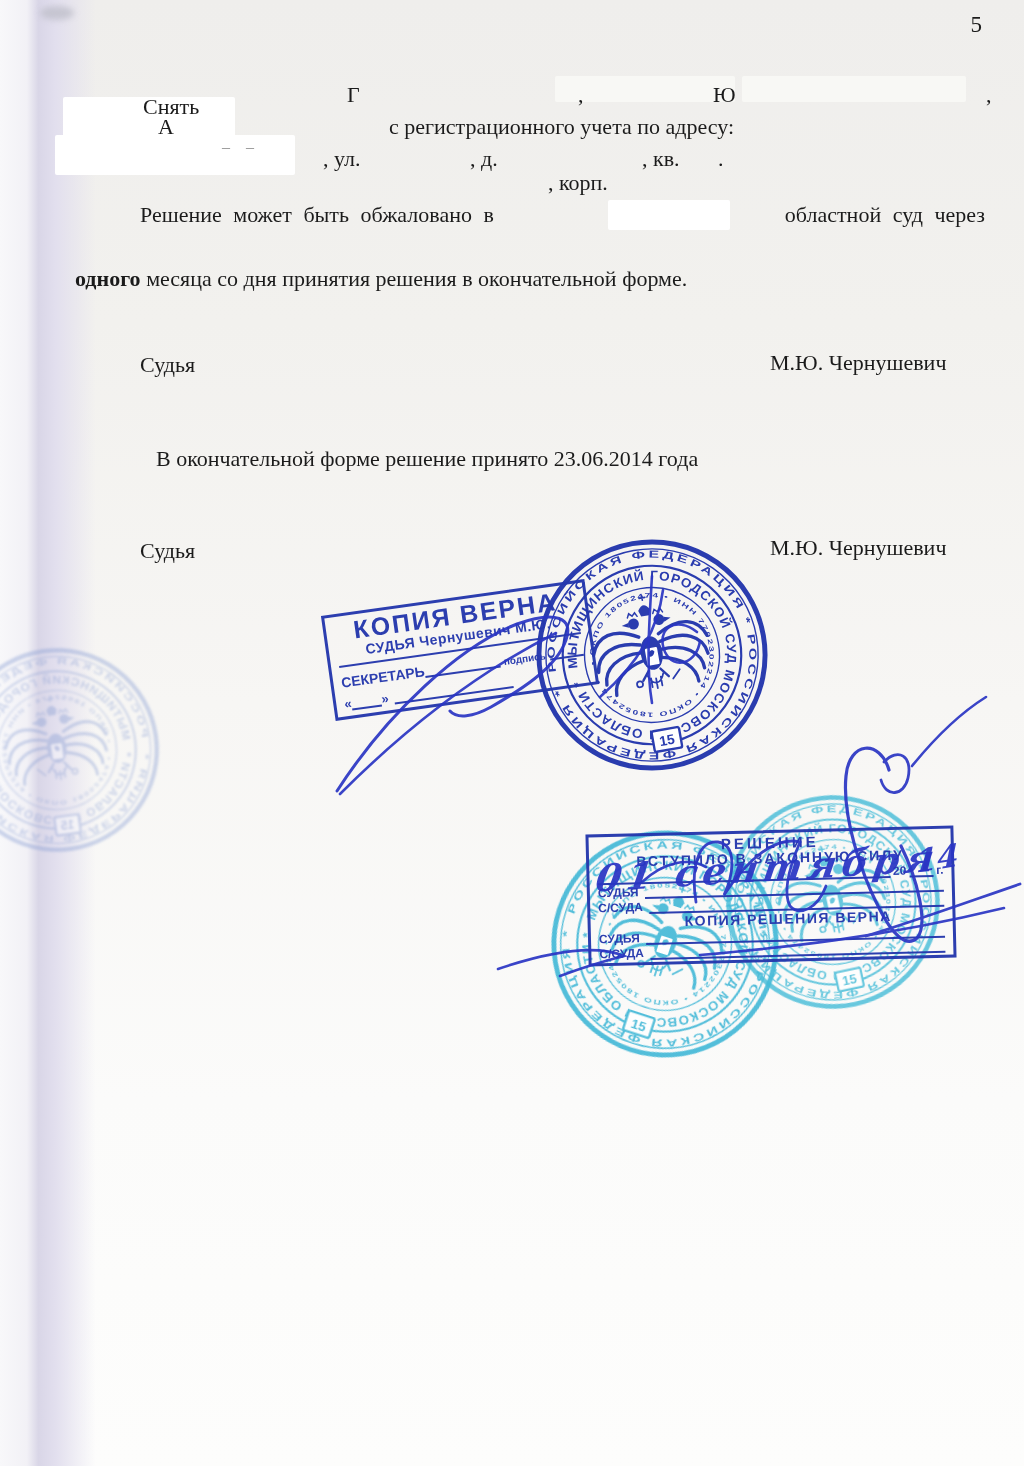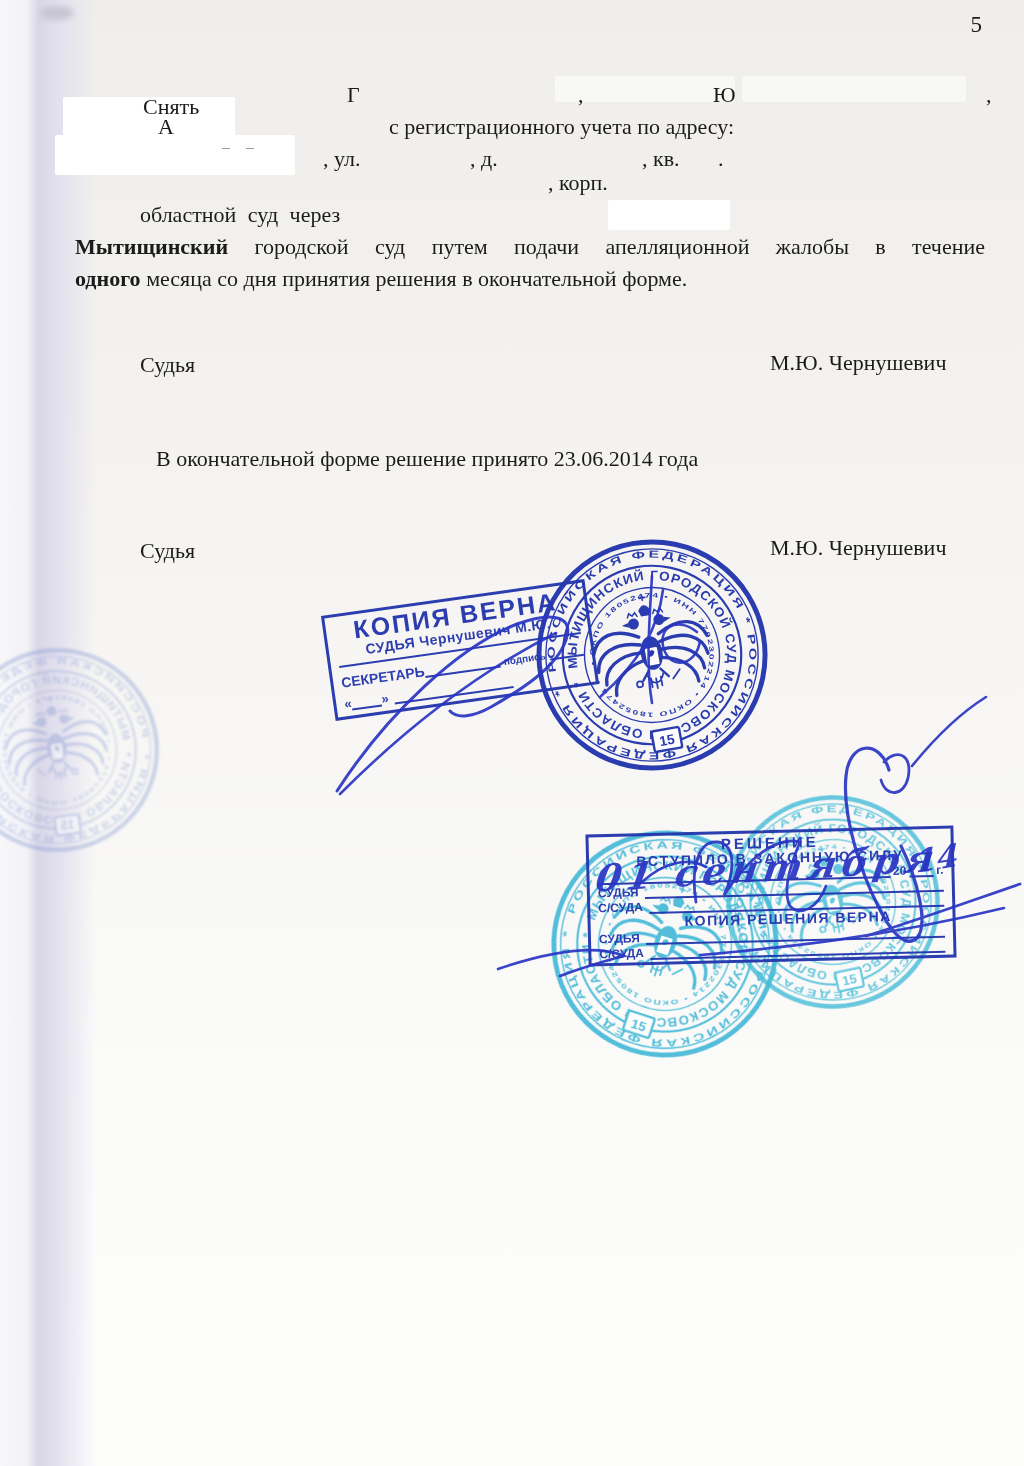--- a/index.html
+++ b/index.html
@@ -70,24 +70,22 @@
   <div class="t" style="left:986px;top:80px;">,</div>
   <div class="t" style="left:158px;top:112px;">А</div>
   <div class="t" style="left:389px;top:112px;">с регистрационного учета по адресу:</div>
   <div class="t" style="left:293px;top:144px;margin-left:30px;">, ул.</div>
   <div class="t" style="left:470px;top:144px;">, д.</div>
   <div class="t" style="left:548px;top:144px;margin-top:24px;">, корп.</div>
   <div class="t" style="left:642px;top:144px;">, кв.</div>
   <div class="t" style="left:718px;top:144px;">.</div>
 
   <div class="para2-line" style="left:140px;top:200px;width:845px;display:flex;justify-content:space-between;word-spacing:6px;">
+    <span>Решение может быть обжаловано в</span>
     <span>областной суд через</span>
-  </div>
-  <div class="para2-line just" style="left:75px;top:232px;width:910px;">
-    <b>Мытищинский</b><span> городской суд путем подачи апелляционной жалобы в течение</span>
   </div>
   <div class="para2-line" style="left:75px;top:264px;">
     <b>одного</b><span> месяца со дня принятия решения в окончательной форме.</span>
   </div>
 
   <div class="t" style="left:140px;top:350px;">Судья</div>
   <div class="t" style="left:770px;top:348px;">М.Ю. Чернушевич</div>
 
   <div class="t" style="left:140px;top:444px;margin-left:16px;">В окончательной форме решение принято 23.06.2014 года</div>
 

